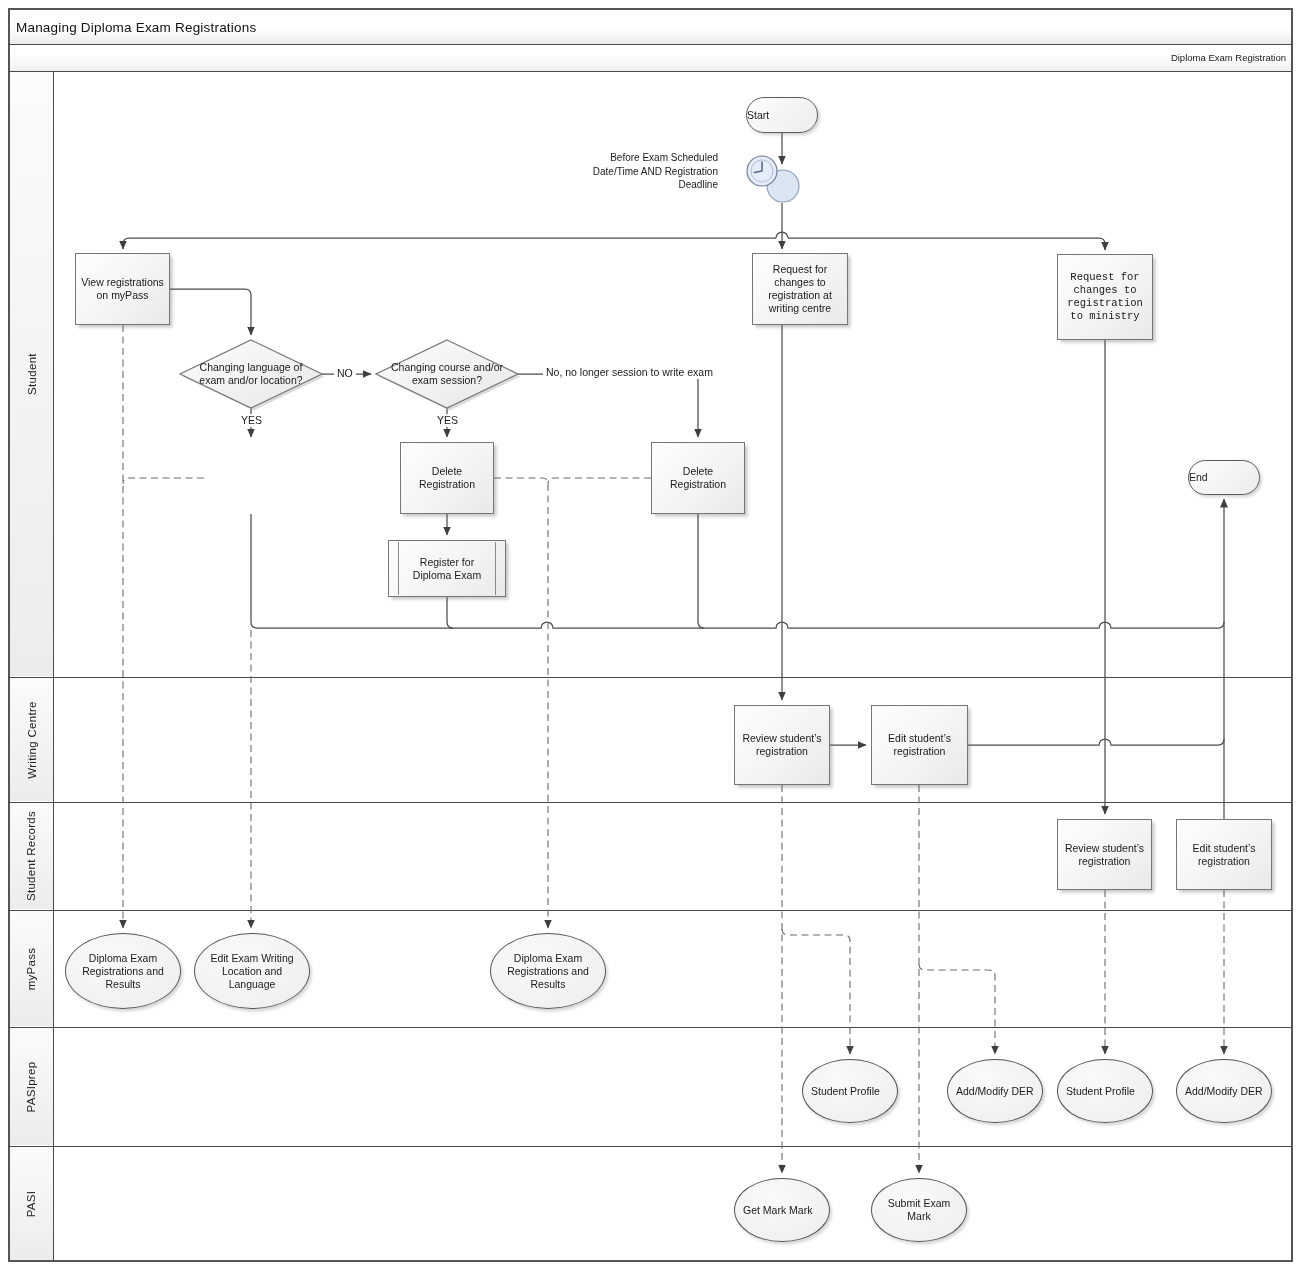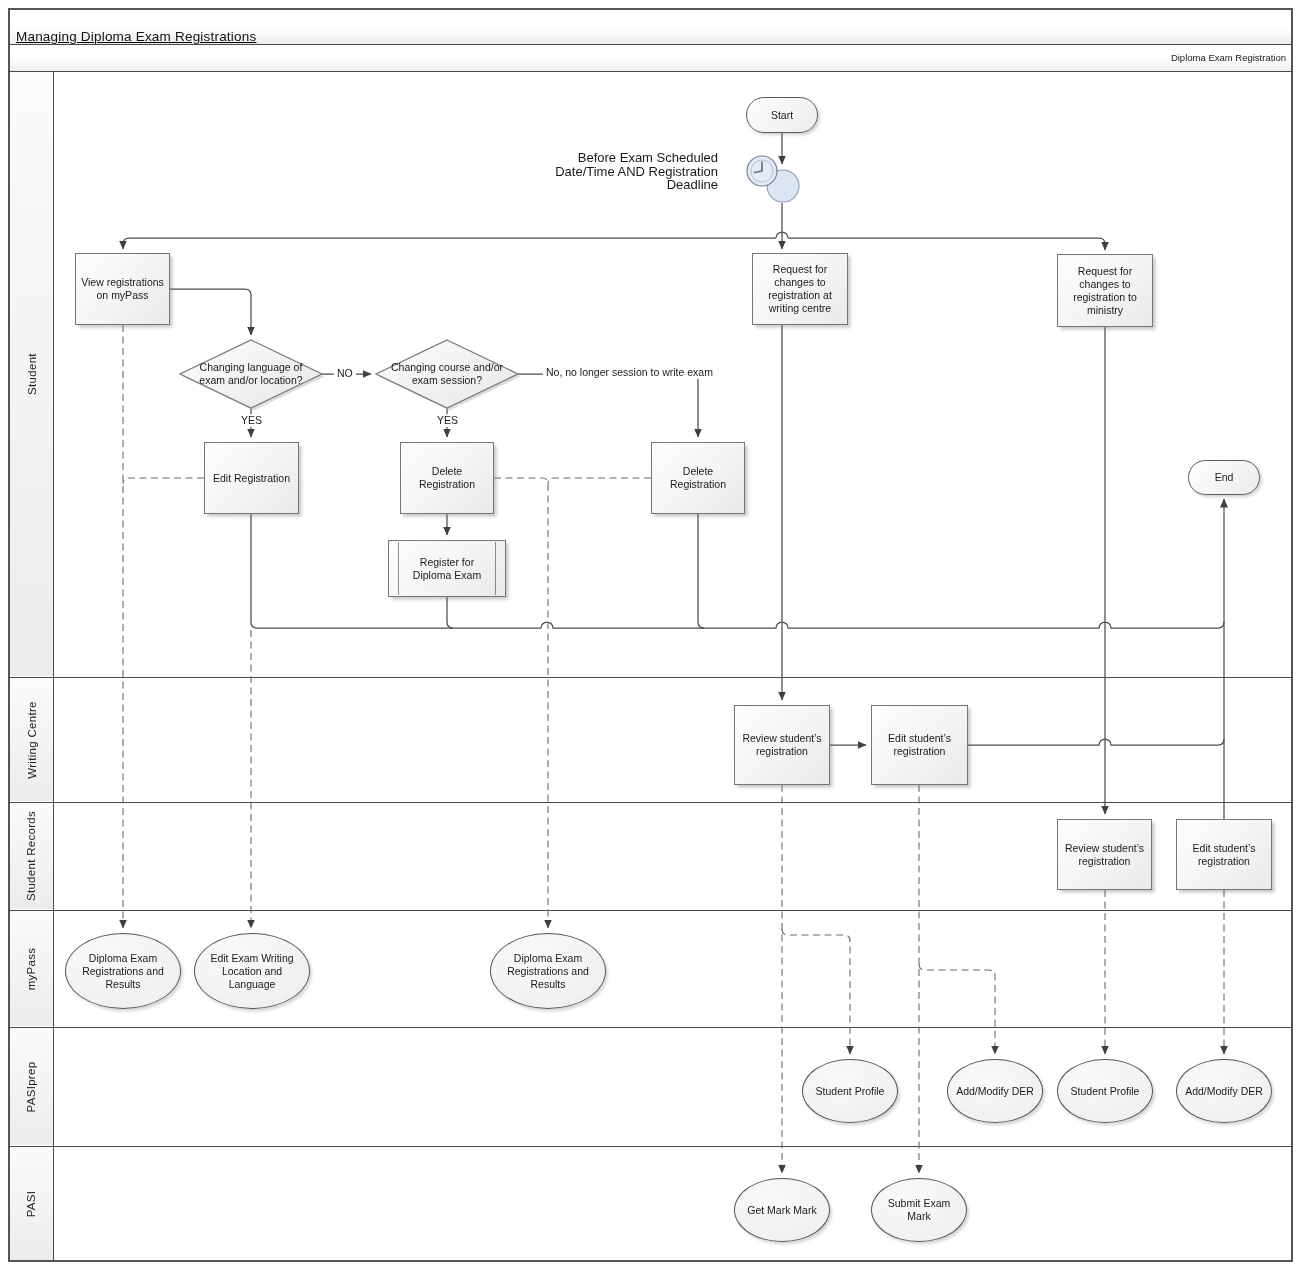--- a/index.html
+++ b/index.html
@@ -3,55 +3,55 @@
 <meta charset="utf-8">
 <style>
   * { box-sizing: border-box; }
   html,body { margin:0; padding:0; background:#ffffff; }
   body { font-family:"Liberation Sans", sans-serif; -webkit-font-smoothing:antialiased; }
   .canvas { position:relative; width:1301px; height:1267px; background:#fff; overflow:hidden; }
 
   .frame { position:absolute; left:8px; top:8px; width:1285px; height:1254px; border:2px solid #555; }
 
   .titlebar { position:absolute; left:10px; top:10px; width:1281px; height:34px;
-              background:linear-gradient(#ffffff 55%, #ececec); display:flex; align-items:flex-end;text-decoration:underline; }
+              background:linear-gradient(#ffffff 55%, #ececec); display:flex; align-items:center; }
   .titlebar span { font-size:13.5px; color:#111; padding-left:6px; letter-spacing:.2px; }
   .subheader { position:absolute; left:10px; top:44px; width:1281px; height:27px;
                background:linear-gradient(#ffffff 40%, #f0f0f0); display:flex; align-items:center; justify-content:flex-end; }
   .subheader span { font-size:9.5px; color:#222; padding-right:5px; }
 
   .hline { position:absolute; left:8px; width:1285px; height:1px; background:#4a4a4a; }
   .vline { position:absolute; left:53px; top:71px; width:1px; height:1191px; background:#4a4a4a; }
 
   .lane-cell { position:absolute; left:10px; width:43px;
                background:linear-gradient(to bottom, #fbfbfb, #ececec);
                display:flex; align-items:center; justify-content:center; overflow:visible; }
   .lane-cell span { transform:rotate(-90deg); white-space:nowrap; font-size:11.5px; color:#222; letter-spacing:.3px; }
 
   svg.wires { position:absolute; left:0; top:0; }
 
-  .node { position:absolute; display:flex; align-items:center; justify-content:center;
+  .node { position:absolute; display:flex; align-items:center; justify-content:flex-start;
           text-align:center; font-size:10.5px; line-height:13px; color:#1a1a1a; }
   .task { background:linear-gradient(135deg, #fefefe 0%, #f4f4f4 55%, #e9e9e9 100%);
           border:1px solid #767676; box-shadow:2.5px 2.5px 3px rgba(110,110,110,.38); padding:2px 3px; }
   .sub { padding:2px 13px; }
   .sub::before, .sub::after { content:""; position:absolute; top:1px; bottom:1px; width:0; border-left:1px solid #8a8a8a; }
   .sub::before { left:9px; } .sub::after { right:9px; }
   .stadium { background:linear-gradient(135deg, #fefefe, #ececec); border:1.3px solid #5c5c5c;
              border-radius:18px; box-shadow:2px 2px 3px rgba(110,110,110,.3); }
   .ellipse { background:radial-gradient(ellipse at 38% 30%, #fafafa, #ededed);
              border:1.4px solid #545454; border-radius:50%; padding:0 8px;
              box-shadow:2px 2.5px 3px rgba(120,120,120,.3); }
   .dlabel { position:absolute; display:flex; align-items:center; justify-content:center;
             text-align:center; font-size:10.5px; line-height:13px; color:#1a1a1a; }
 
   .flabel { position:absolute; font-size:10.5px; color:#1a1a1a; white-space:nowrap;
             background:#fff; padding:0 3px; line-height:13px; }
   .timer-note { position:absolute; left:548px; top:151px; width:170px; text-align:right;
-                font-size:13px; line-height:13.5px; color:#1a1a1a; }
+                font-size:10px; line-height:13.5px; color:#1a1a1a; }
   .timer-note span { display:block; }
 </style>
 </head>
 <body>
 
 <div class="canvas">
 
   <div class="frame"></div>
   <div class="titlebar">
     <span>Managing Diploma Exam Registrations</span>
@@ -153,36 +153,33 @@
   <div class="node stadium" style="left:746px;top:97px;width:72px;height:36px;">
       <span>Start</span>
     </div>
   <div class="node stadium" style="left:1188px;top:460px;width:72px;height:35px;">
       <span>End</span>
     </div>
 
   <div class="node task" style="left:75px;top:253px;width:95px;height:72px;">
       <span>View registrations on myPass</span>
     </div>
-  <div class="node task" style="left:204px;top:442px;width:95px;height:72px;">
-      <span>Edit Registration</span>
-    </div>
   <div class="node task" style="left:400px;top:442px;width:94px;height:72px;">
       <span>Delete Registration</span>
     </div>
   <div class="node task sub" style="left:388px;top:540px;width:118px;height:57px;">
       <span>Register for Diploma Exam</span>
     </div>
   <div class="node task" style="left:651px;top:442px;width:94px;height:72px;">
       <span>Delete Registration</span>
     </div>
   <div class="node task" style="left:752px;top:253px;width:96px;height:72px;">
       <span>Request for changes to registration at writing centre</span>
     </div>
-  <div class="node task" style="left:1057px;top:254px;width:96px;height:73px;">
+  <div class="node task" style="left:1057px;top:254px;width:96px;height:86px;font-family:Liberation Mono, monospace;">
       <span>Request for changes to registration to ministry</span>
     </div>
 
   <div class="node task" style="left:734px;top:705px;width:96px;height:80px;">
       <span>Review student’s registration</span>
     </div>
   <div class="node task" style="left:871px;top:705px;width:97px;height:80px;">
       <span>Edit student’s registration</span>
     </div>
   <div class="node task" style="left:1057px;top:819px;width:95px;height:71px;">

